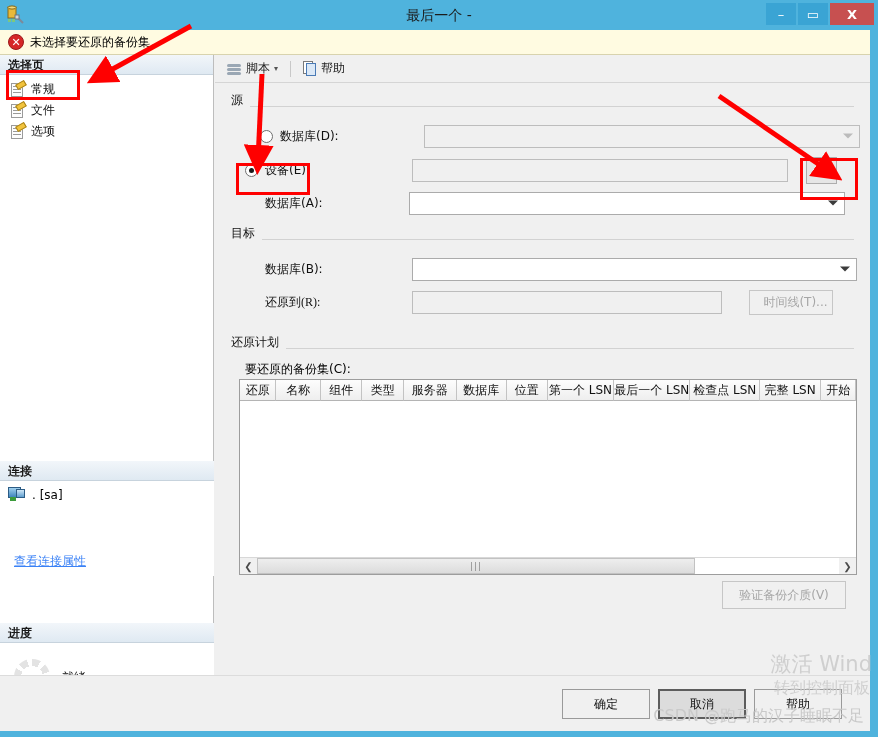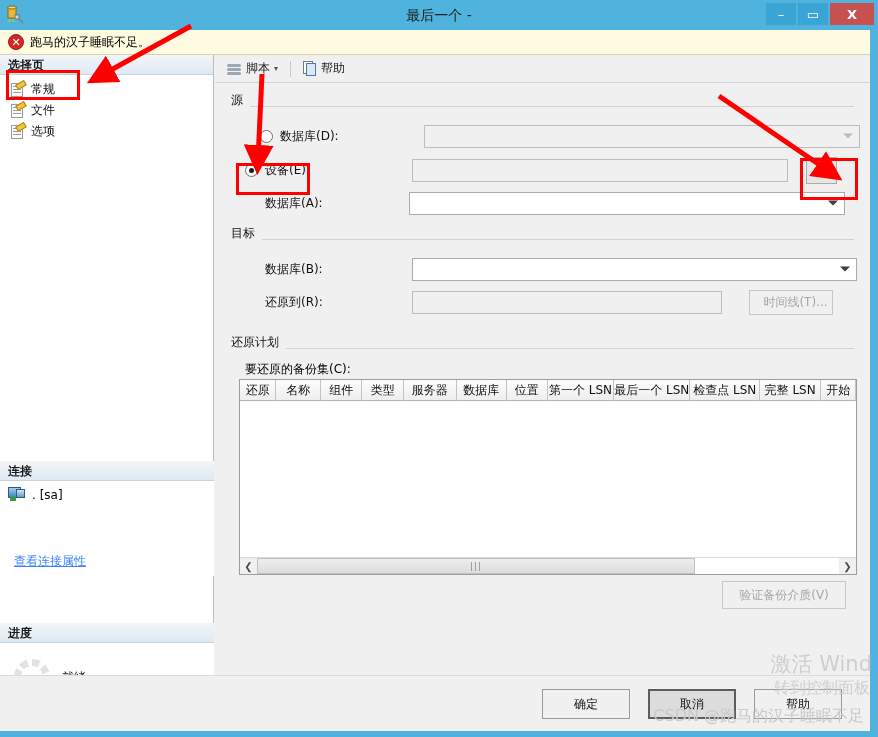--- a/index.html
+++ b/index.html
@@ -274,21 +274,21 @@
 
   
   .footer {
     position: absolute; left: 0; top: 675px;
     width: 870px; height: 56px;
     background: #f0f0f0;
     border-top: 1px solid #dcdcdc;
   }
   .footer-btns {
     position: absolute; right: 28px; top: 13px;
-    display: flex; gap: 18px;
+    display: flex; gap: 8px;
   }
   .footer .btn { width: 88px; height: 30px; }
 
   
   .anno-box {
     position: absolute; border: 3px solid #ff0000;
     pointer-events: none; z-index: 50;
   }
   .anno-arrow { position: absolute; z-index: 50; pointer-events: none; }
 
@@ -328,21 +328,21 @@
     <div class="title-text">最后一个 -</div>
     <div class="win-btns">
       <div class="win-btn">–</div>
       <div class="win-btn">▭</div>
       <div class="win-btn close">X</div>
     </div>
   </div>
 
   <div class="infobar">
     <div class="err-icon">✕</div>
-    <div class="infobar-text">跑马的汉子睡眠不足。</div>
+    <div class="infobar-text">未选择要还原的备份集。</div>
   </div>
 
   <div class="body-area">
 
     <div class="leftpane">
 
       <div class="pane-header">选择页</div>
 
       <div class="navlist">
         <div class="navitem">
@@ -455,21 +455,21 @@
 
           <div class="field-row" style="position:absolute; left:14px; top:22px; width:620px;">
             <span class="lbl" style="width:120px; margin-left:20px;">数据库(B):</span>
             <span class="combo" style="width:445px; margin-left:27px;">
               <span></span>
               <span class="arrow"></span>
             </span>
           </div>
 
           <div class="field-row" style="position:absolute; left:14px; top:55px; width:640px;">
-            <span class="lbl" style="width:120px; margin-left:20px;">还原到(R):</span>
+            <span class="lbl" style="width:120px; margin-left:20px;font-family:Liberation Serif, serif;">还原到(R):</span>
             <span class="textbox disabled" style="width:310px; margin-left:27px;">
               <span></span>
             </span>
             <span class="btn disabled" style="width:84px;height:25px;margin-left:27px;padding-left:9px;">时间线(T)...</span>
           </div>
         </div>
 
         <div class="group" style="height:260px; margin-top:14px;">
           <div class="group-line" style="top:7px;"></div>
           <div class="group-title">还原计划</div>

